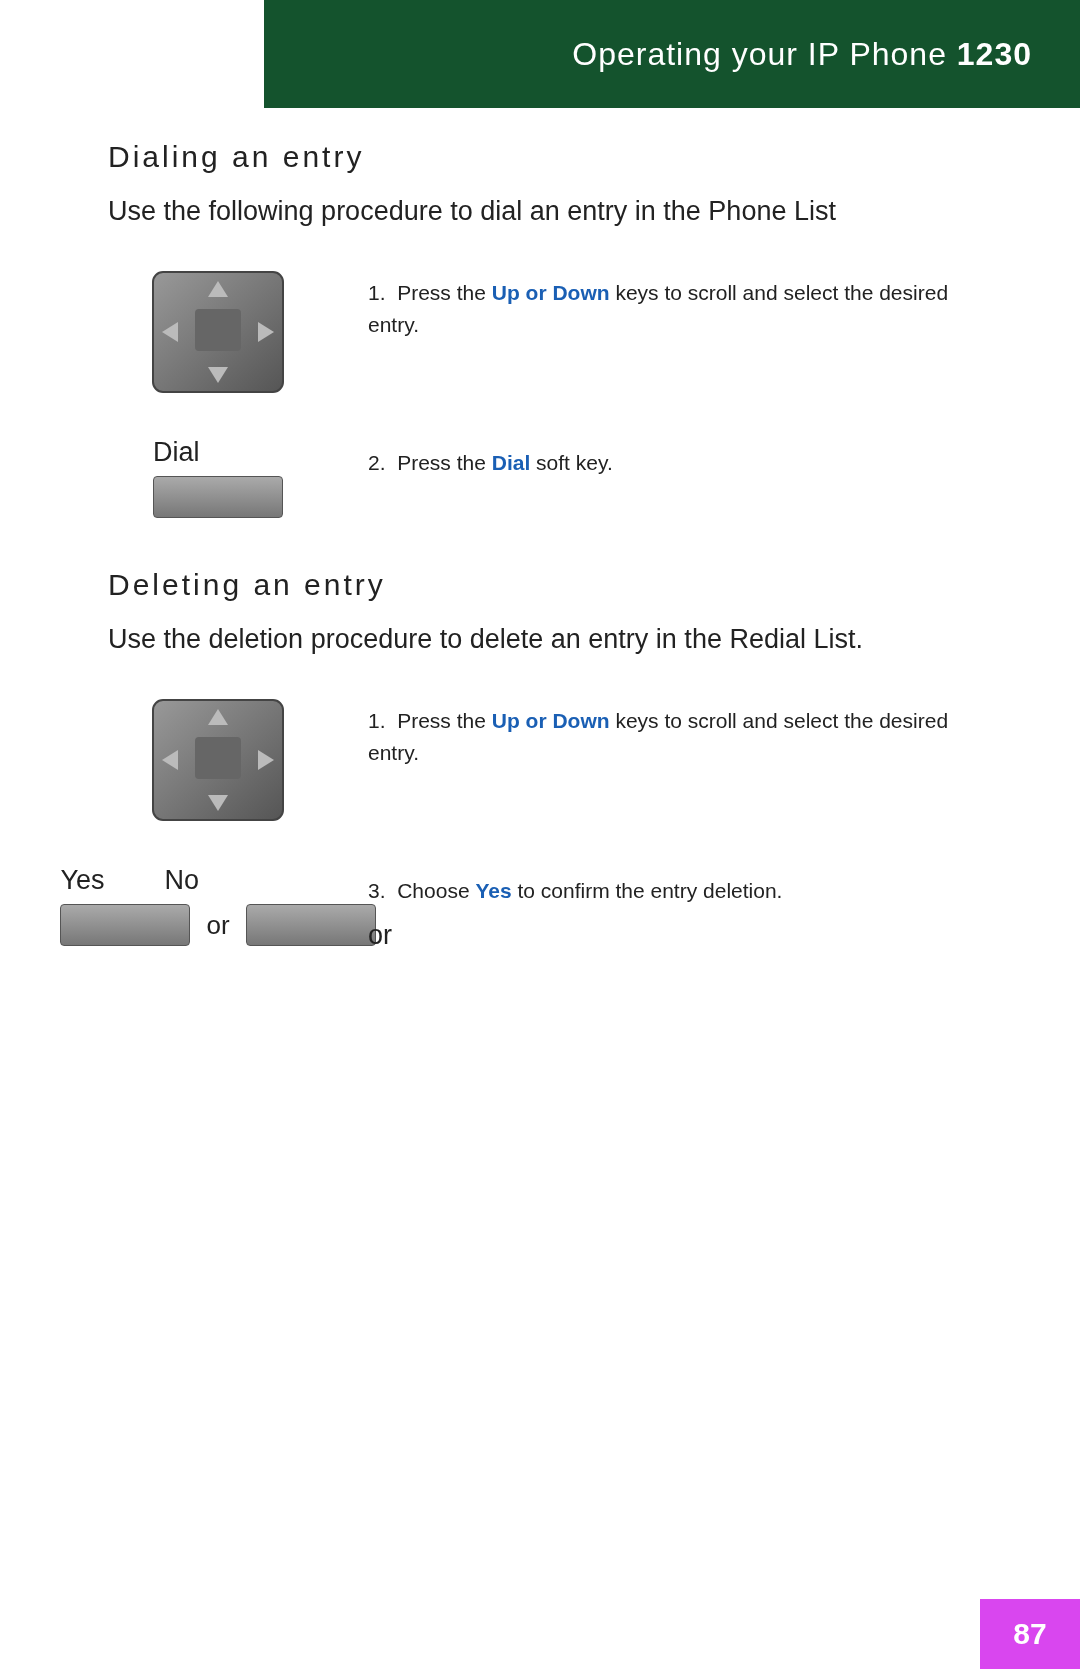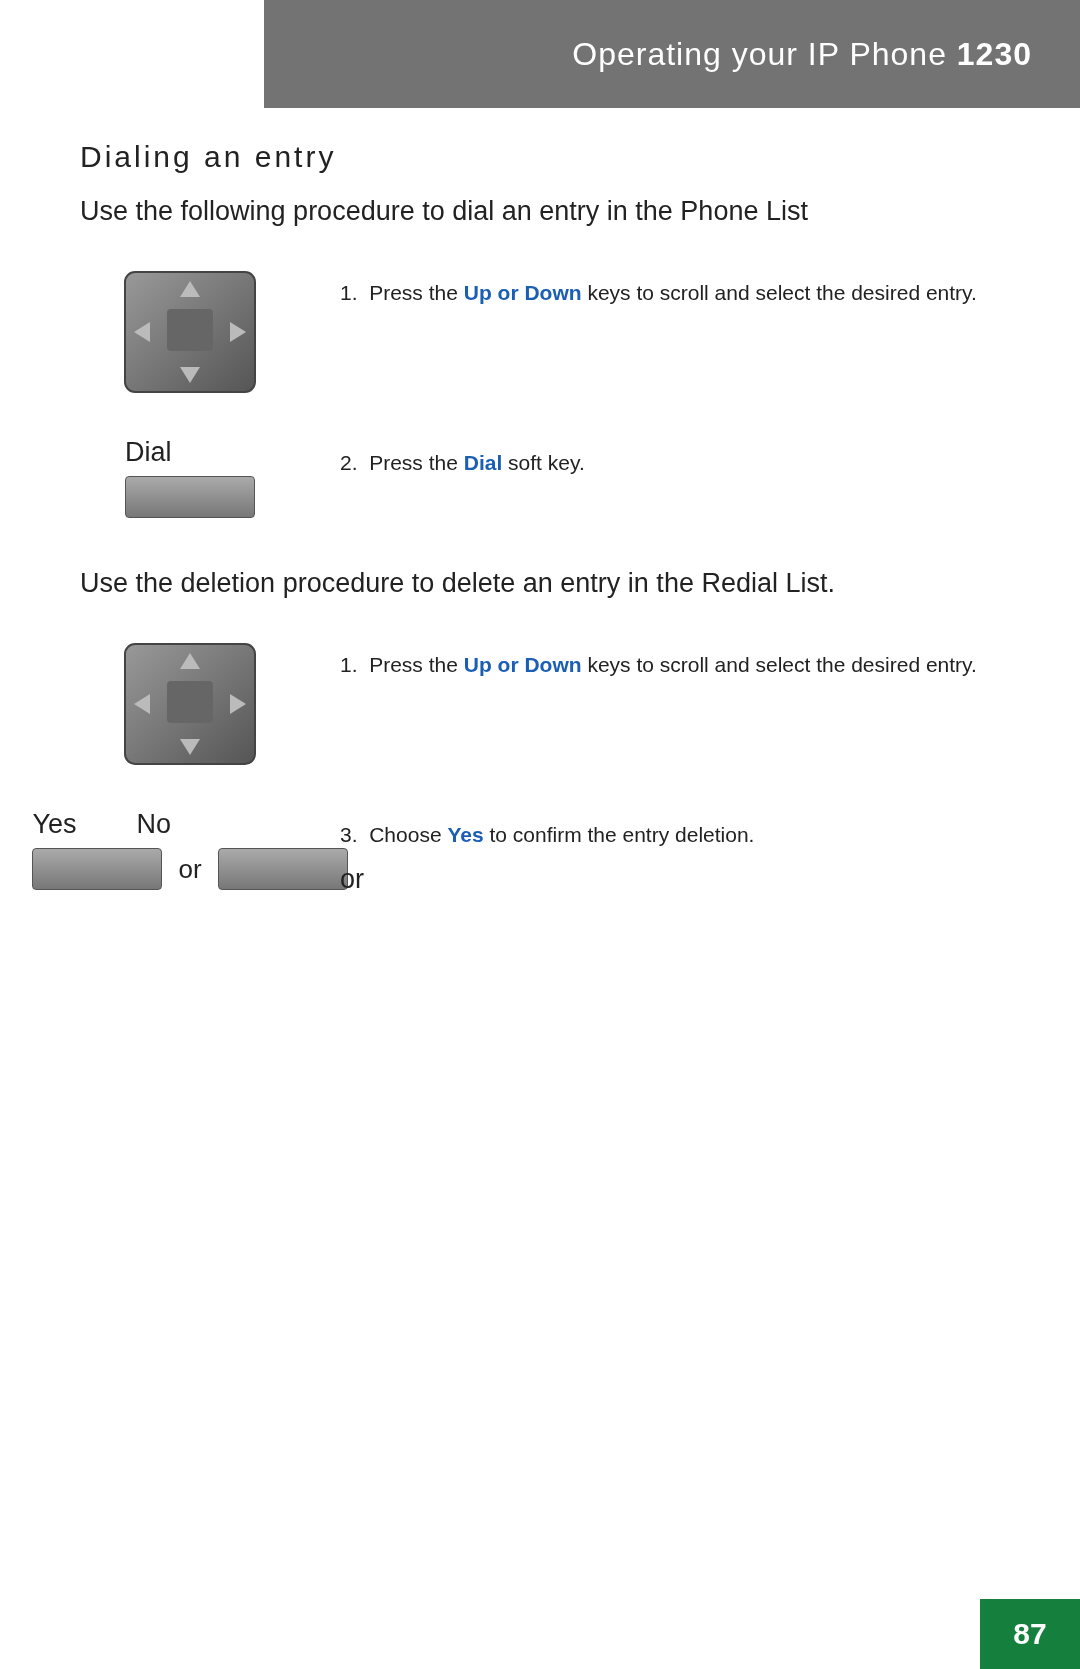--- a/index.html
+++ b/index.html
@@ -14,41 +14,41 @@
       position: relative;
     }
 
     
     .header-bar {
       position: absolute;
       top: 0;
       right: 0;
       width: 816px;
       height: 108px;
-      background-color: #737373;
+      background-color: #14532d;
       display: flex;
       align-items: center;
       justify-content: flex-end;
       padding-right: 48px;
     }
 
     .header-title {
       color: #ffffff;
       font-size: 32px;
       font-weight: bold;
       letter-spacing: 1px;
     }
 
     .header-title span {
       font-weight: normal;
     }
 
     
     .content {
-      padding: 140px 80px 100px 80px;
+      padding: 140px 80px 100px 108px;
     }
 
     
     .section-heading {
       font-size: 30px;
       font-weight: normal;
       letter-spacing: 3px;
       margin-bottom: 22px;
       color: #222;
     }
@@ -141,21 +141,21 @@
       color: #222;
     }
 
     
     .page-number-box {
       position: absolute;
       bottom: 0;
       right: 0;
       width: 100px;
       height: 70px;
-      background-color: #15803d;
+      background-color: #d946ef;
       display: flex;
       align-items: center;
       justify-content: center;
     }
 
     .page-number {
       color: #ffffff;
       font-size: 30px;
       font-weight: bold;
     }
@@ -230,20 +230,21 @@
             <span>2.</span>
             &nbsp;Press the <span class="highlight">Dial</span> soft key.
           </p>
         </div>
       </div>
 
     </div>
   </div>
 
   <div>
+    <h2 class="section-heading">Deleting an entry</h2>
     <p class="section-desc">Use the deletion procedure to delete an entry in the Redial List.</p>
 
     <div class="steps-container">
 
       <div class="step-row">
         <div class="step-image-col">
           <svg width="140" height="130" viewBox="0 0 140 130">
             <rect x="5" y="5" width="130" height="120" rx="10" fill="url(#grayGrad2)" stroke="#444" stroke-width="2"></rect>
             <defs>
               <linearGradient id="grayGrad2" x1="0" y1="0" x2="1" y2="1">

